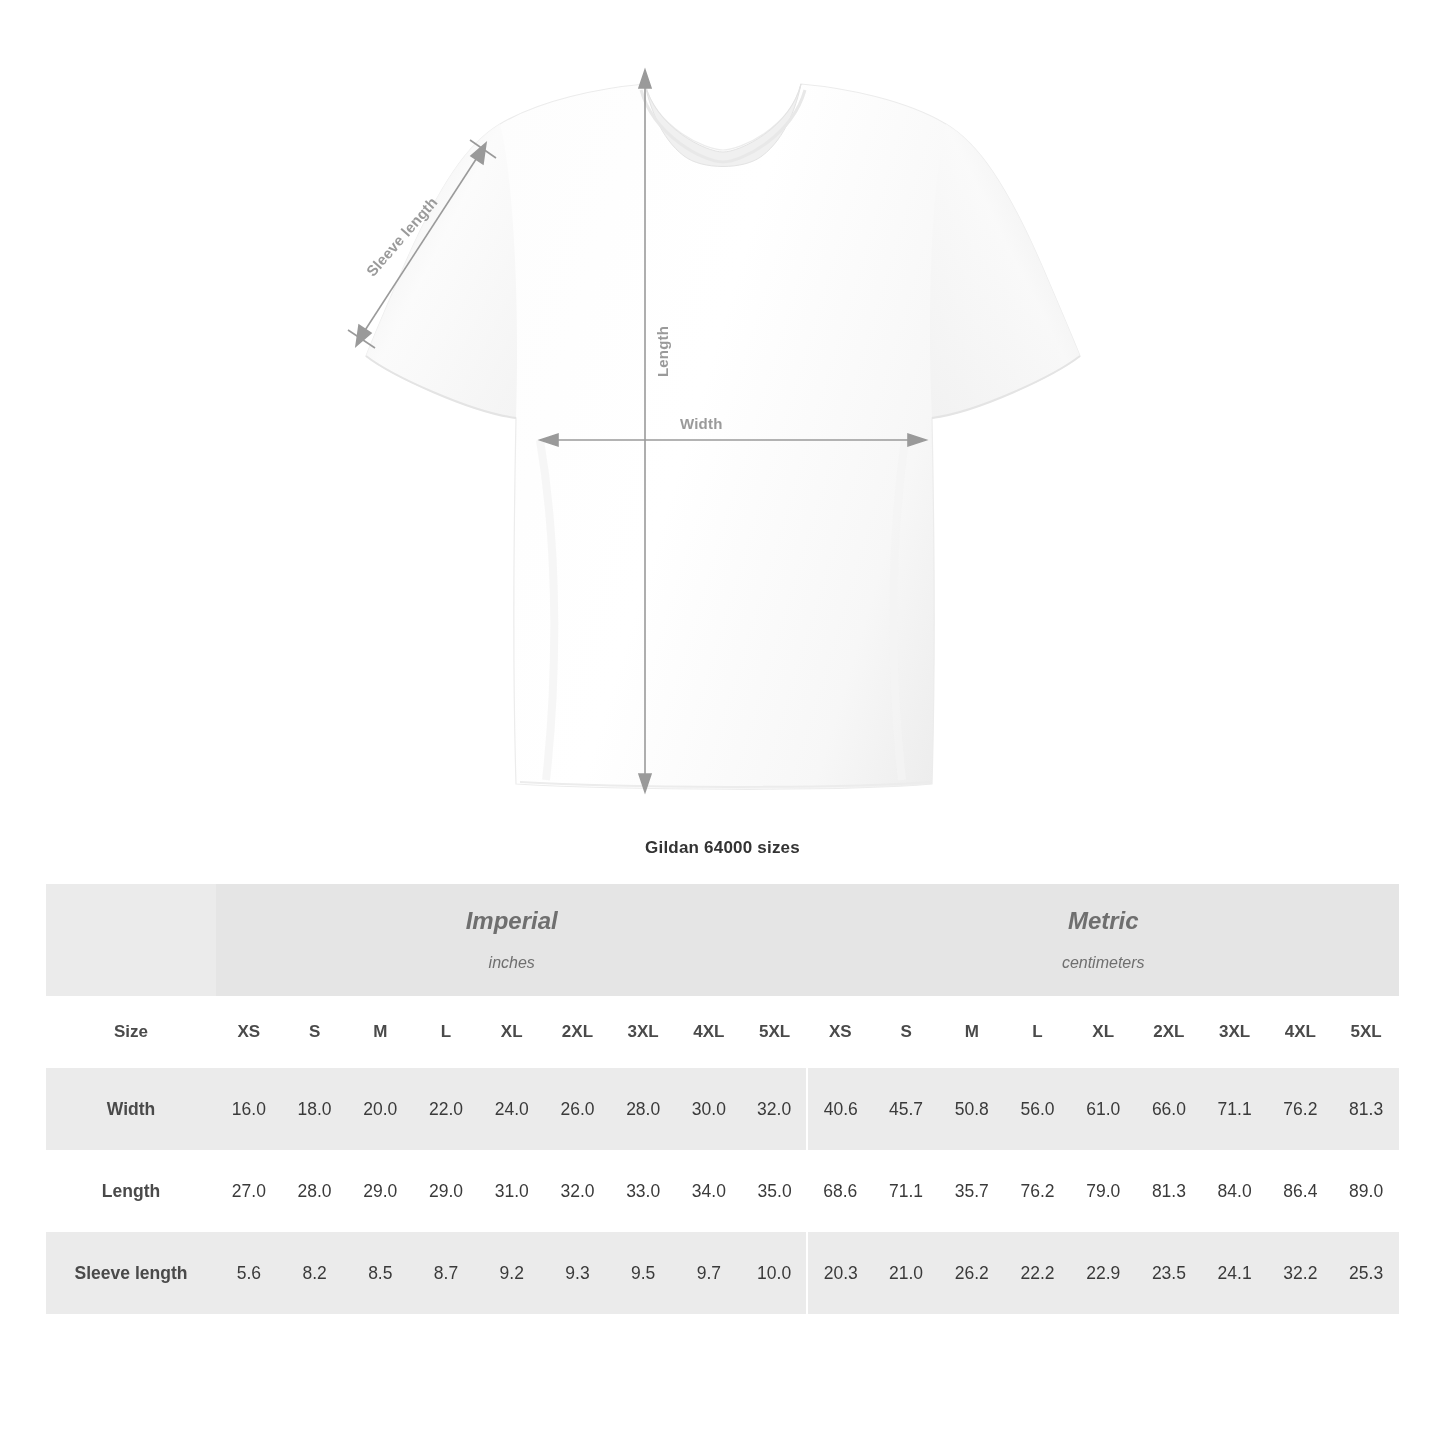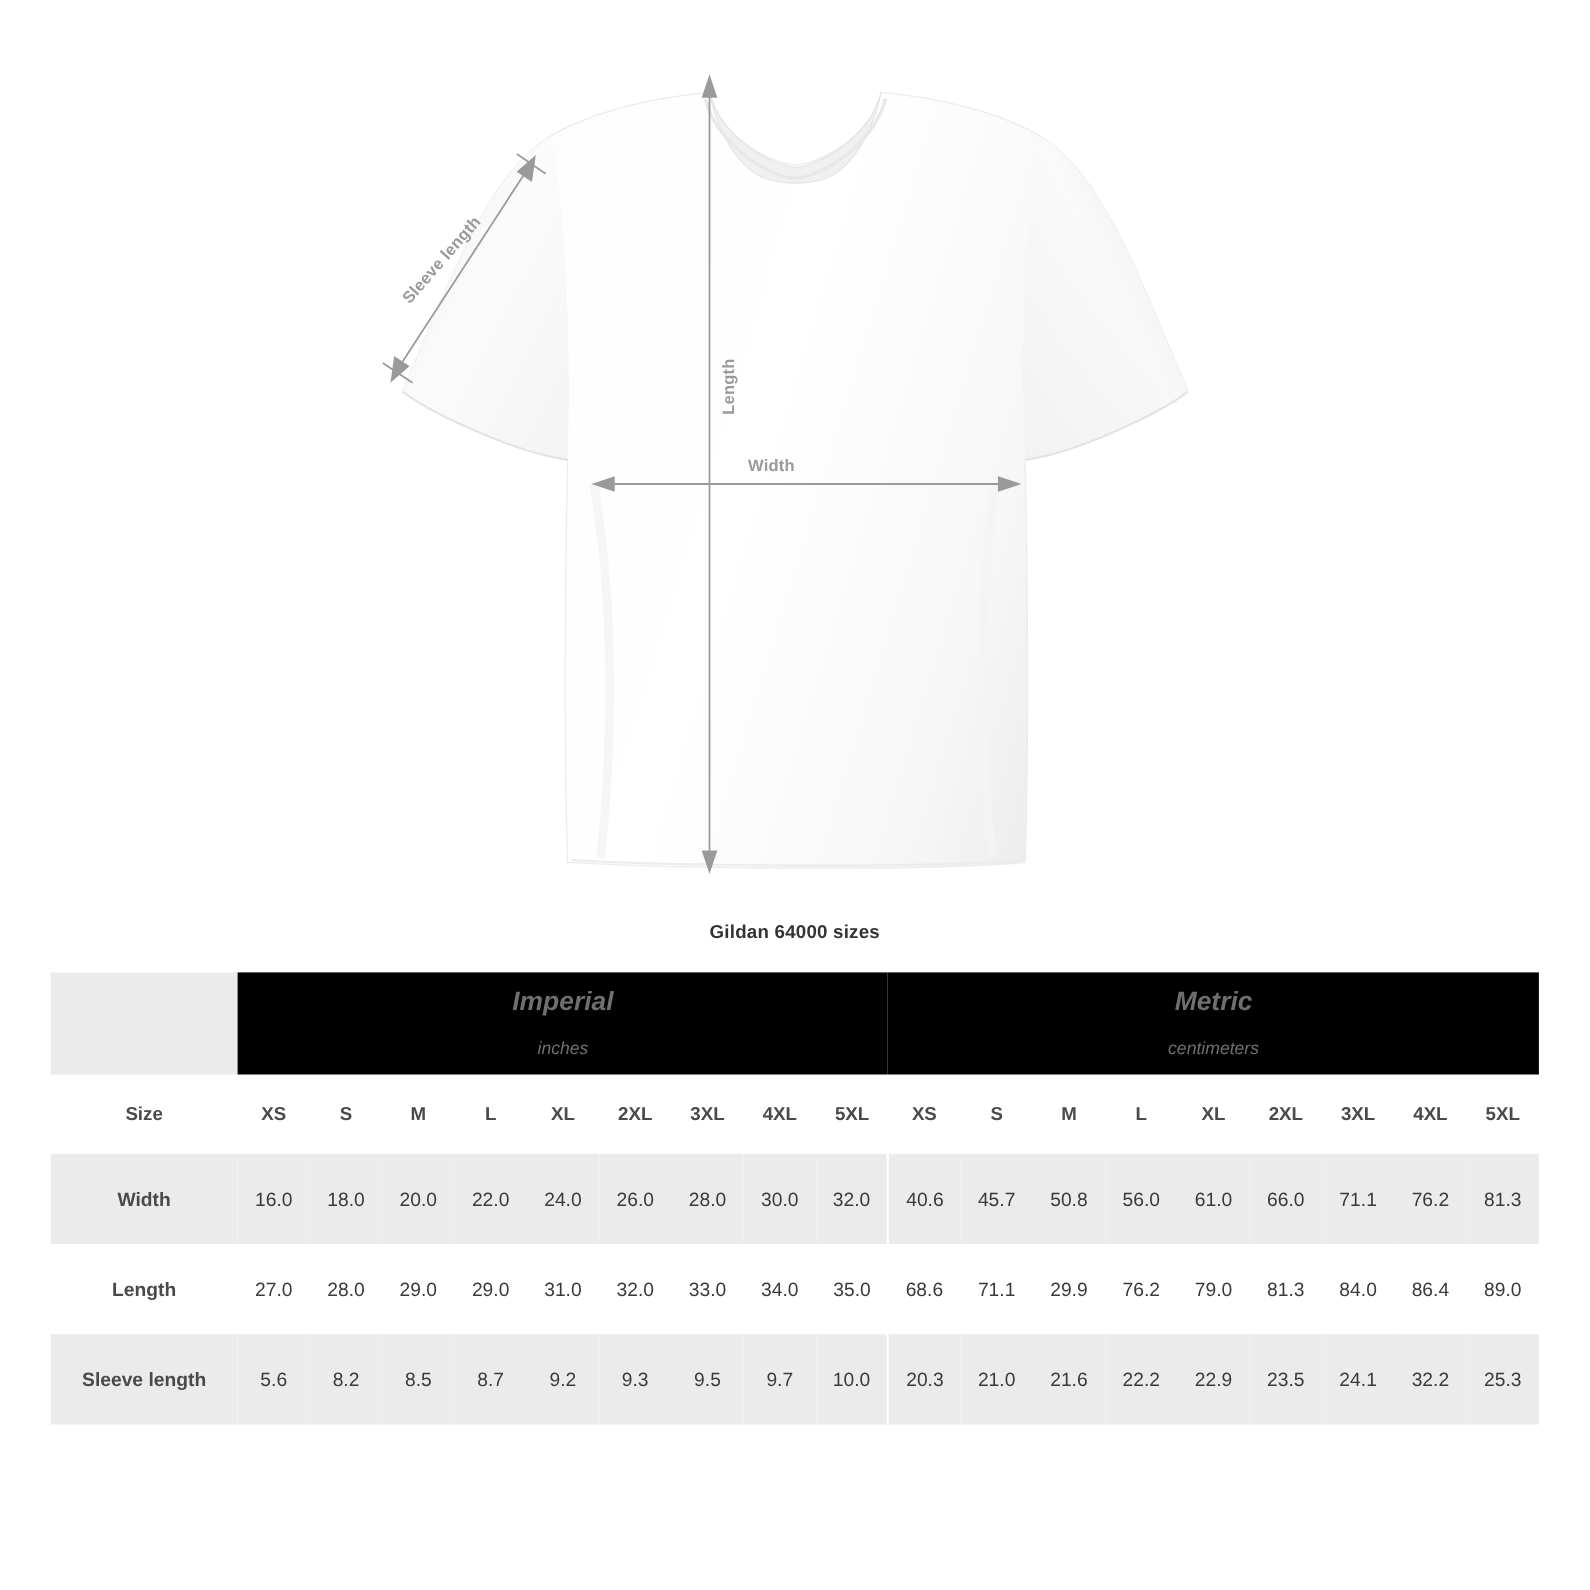--- a/index.html
+++ b/index.html
@@ -80,22 +80,22 @@
     width: 100%;
     table-layout: fixed;
   }
   table.size-table td, table.size-table th {
     padding: 0;
     margin: 0;
     border: 0;
   }
 
   .unit-cell {
-    background: #000000;
-    height: 93px;
+    background: #e5e5e5;
+    height: 112px;
     vertical-align: middle;
     text-align: center;
   }
   .unit-cell .u-name {
     font-size: 24px;
     font-weight: bold;
     font-style: italic;
     color: #6f6f6f;
     line-height: 1.1;
   }
@@ -295,21 +295,21 @@
         <td class="cell">28.0</td>
         <td class="cell">29.0</td>
         <td class="cell">29.0</td>
         <td class="cell">31.0</td>
         <td class="cell">32.0</td>
         <td class="cell">33.0</td>
         <td class="cell">34.0</td>
         <td class="cell">35.0</td>
         <td class="cell vsep">68.6</td>
         <td class="cell">71.1</td>
-        <td class="cell">29.9</td>
+        <td class="cell">35.7</td>
         <td class="cell">76.2</td>
         <td class="cell">79.0</td>
         <td class="cell">81.3</td>
         <td class="cell">84.0</td>
         <td class="cell">86.4</td>
         <td class="cell">89.0</td>
       </tr>
 
       <tr class="data-row shade">
         <td class="rowlabel">Sleeve length</td>
@@ -317,21 +317,21 @@
         <td class="cell">8.2</td>
         <td class="cell">8.5</td>
         <td class="cell">8.7</td>
         <td class="cell">9.2</td>
         <td class="cell">9.3</td>
         <td class="cell">9.5</td>
         <td class="cell">9.7</td>
         <td class="cell">10.0</td>
         <td class="cell vsep">20.3</td>
         <td class="cell">21.0</td>
-        <td class="cell">21.6</td>
+        <td class="cell">26.2</td>
         <td class="cell">22.2</td>
         <td class="cell">22.9</td>
         <td class="cell">23.5</td>
         <td class="cell">24.1</td>
         <td class="cell">32.2</td>
         <td class="cell">25.3</td>
       </tr>
     </tbody>
   </table>
 </div>

